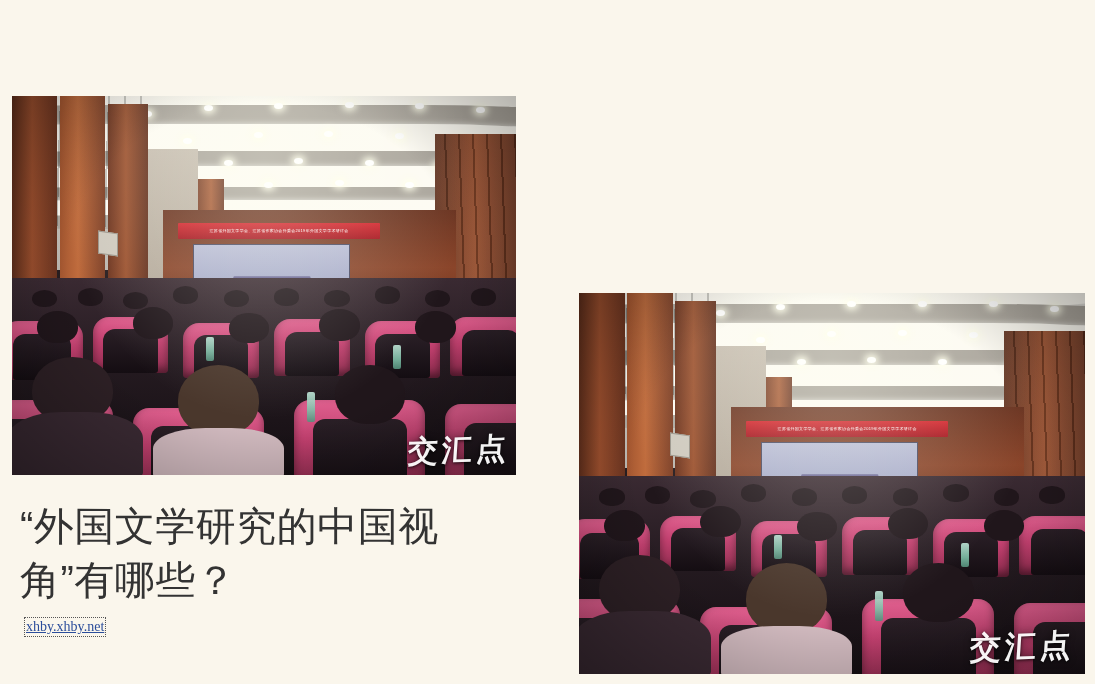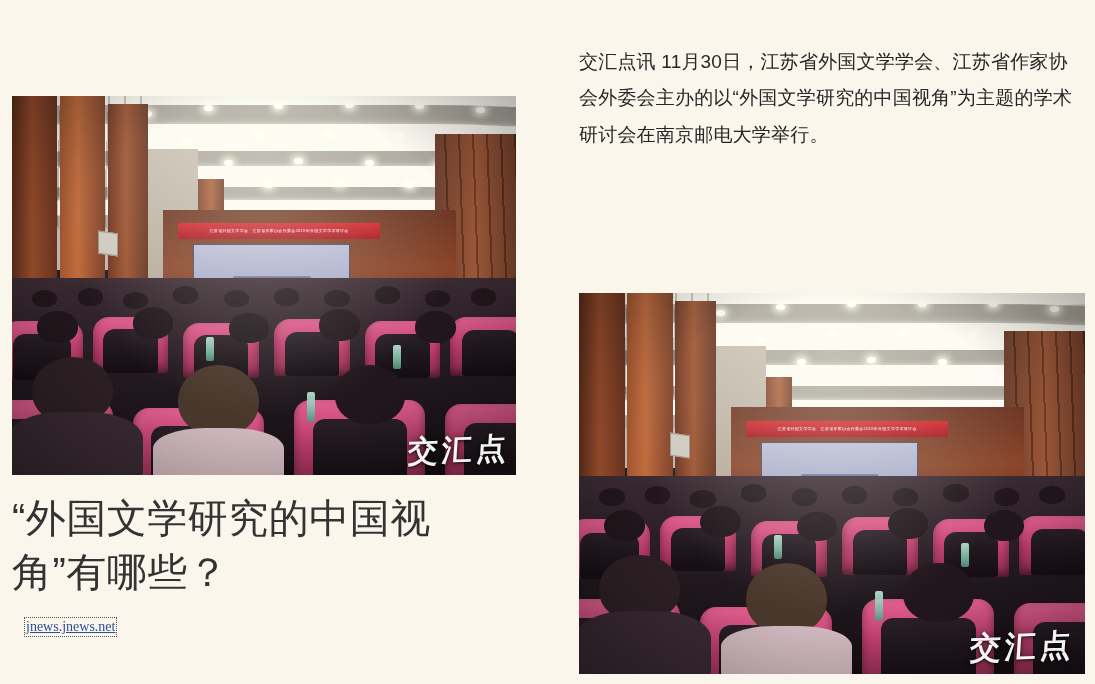--- a/index.html
+++ b/index.html
@@ -36,21 +36,21 @@
 
   .headline {
     position: absolute;
     left: 0; top: 492px;
     width: 500px;
     font-size: 40px;
     line-height: 1.34;
     color: #333333;
     letter-spacing: 0.5px;
     font-weight: 400;
-    margin: 0;
+    margin: 8px;
   }
 
   .source-link-wrap {
     position: absolute;
     left: 12px; top: 617px;
   }
   .source-link {
     font-family: "Liberation Serif", serif;
     font-size: 14px;
     color: #2b4d9b;
@@ -370,27 +370,26 @@
 
         <div class="haze"></div>
         <div class="vignette"></div>
       </div>
       <div class="watermark">交汇点</div>
     </figure>
 
     <h1 class="headline">“外国文学研究的中国视角”有哪些？</h1>
 
     <div class="source-link-wrap">
-      <a class="source-link">jnews.jnews.net</a>
+      <a class="source-link">xhby.xhby.net</a>
     </div>
   </div>
 
   <div class="col-right">
 
-    <p class="body-text p1">交汇点讯 11月30日，江苏省外国文学学会、江苏省作家协会外委会主办的以“外国文学研究的中国视角”为主题的学术研讨会在南京邮电大学举行。</p>
 
     <figure class="sub-figure" style="margin:0;">
       <div class="scene">
         <div class="ceiling-base"></div>
 
         <div class="band" style="top:-10%;height:14%;"></div>
         <div class="band dark" style="top:3%;height:6%;"></div>
         <div class="band" style="top:8%;height:8%;"></div>
         <div class="band dark" style="top:15%;height:5%;"></div>
         <div class="band" style="top:19%;height:6.5%;"></div>

